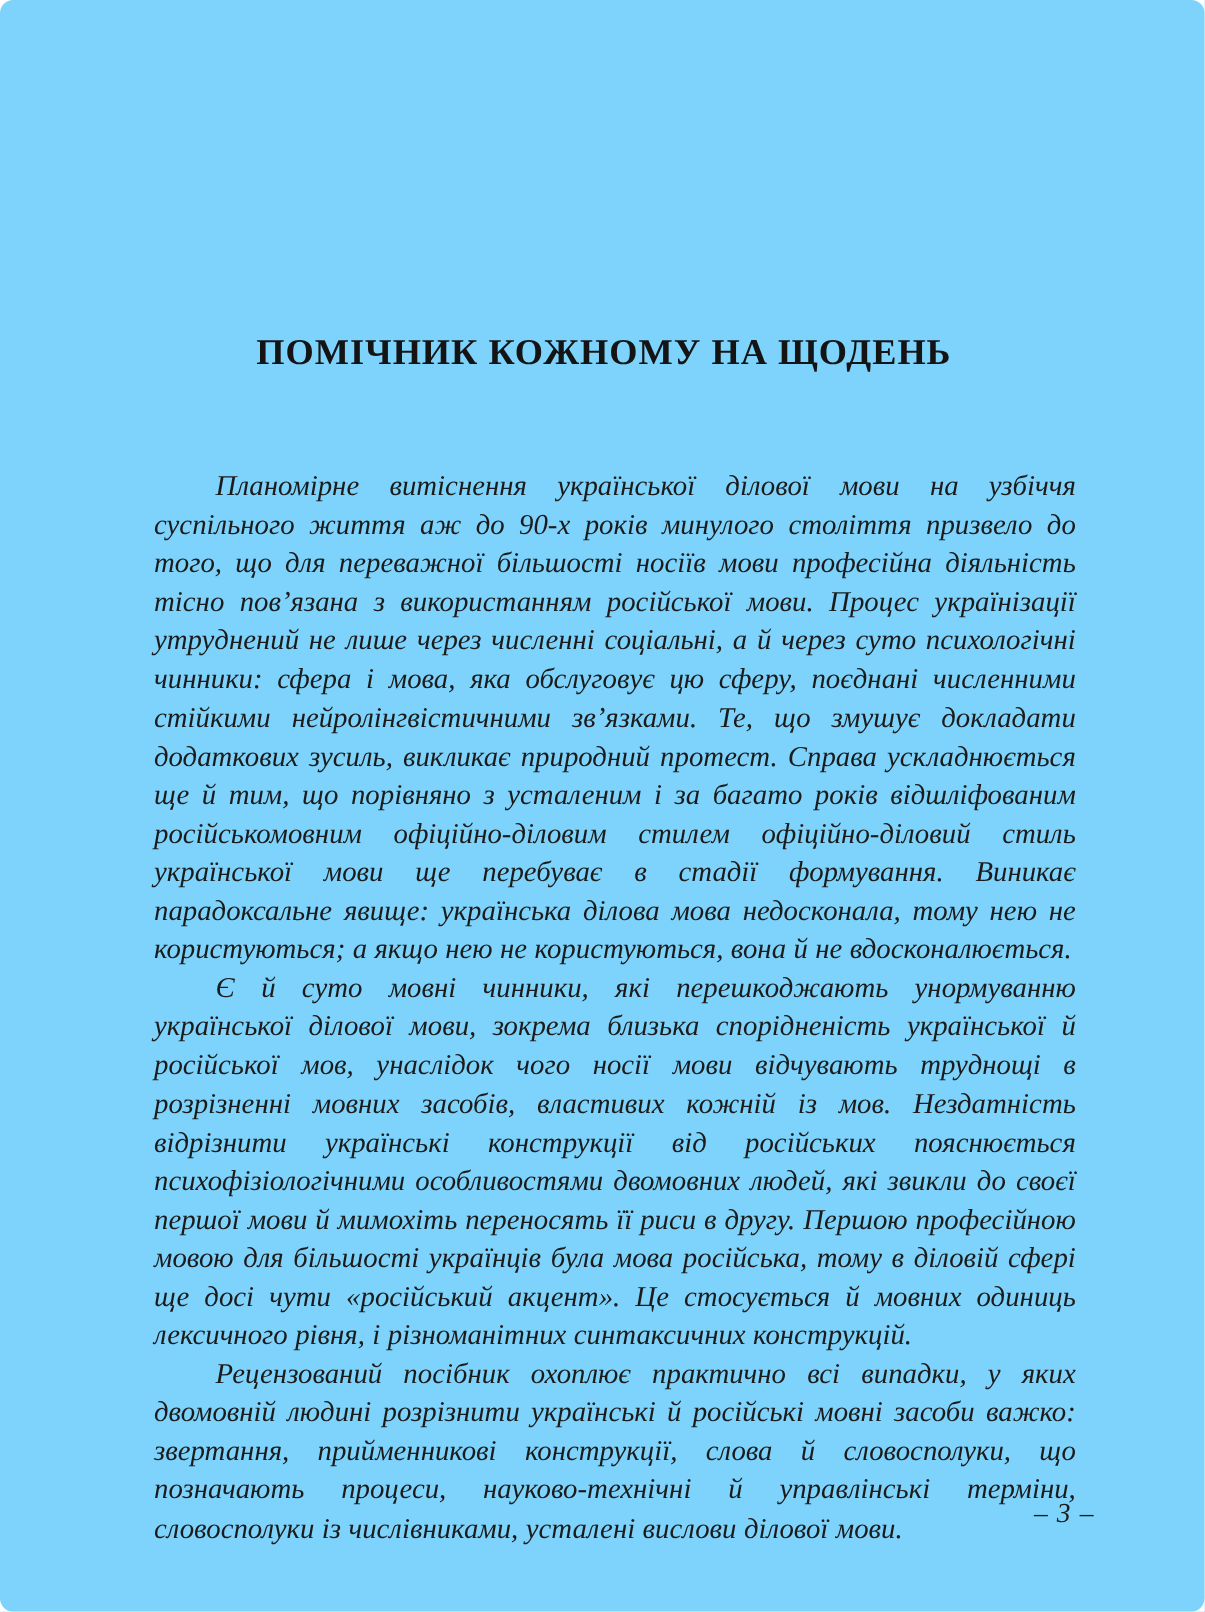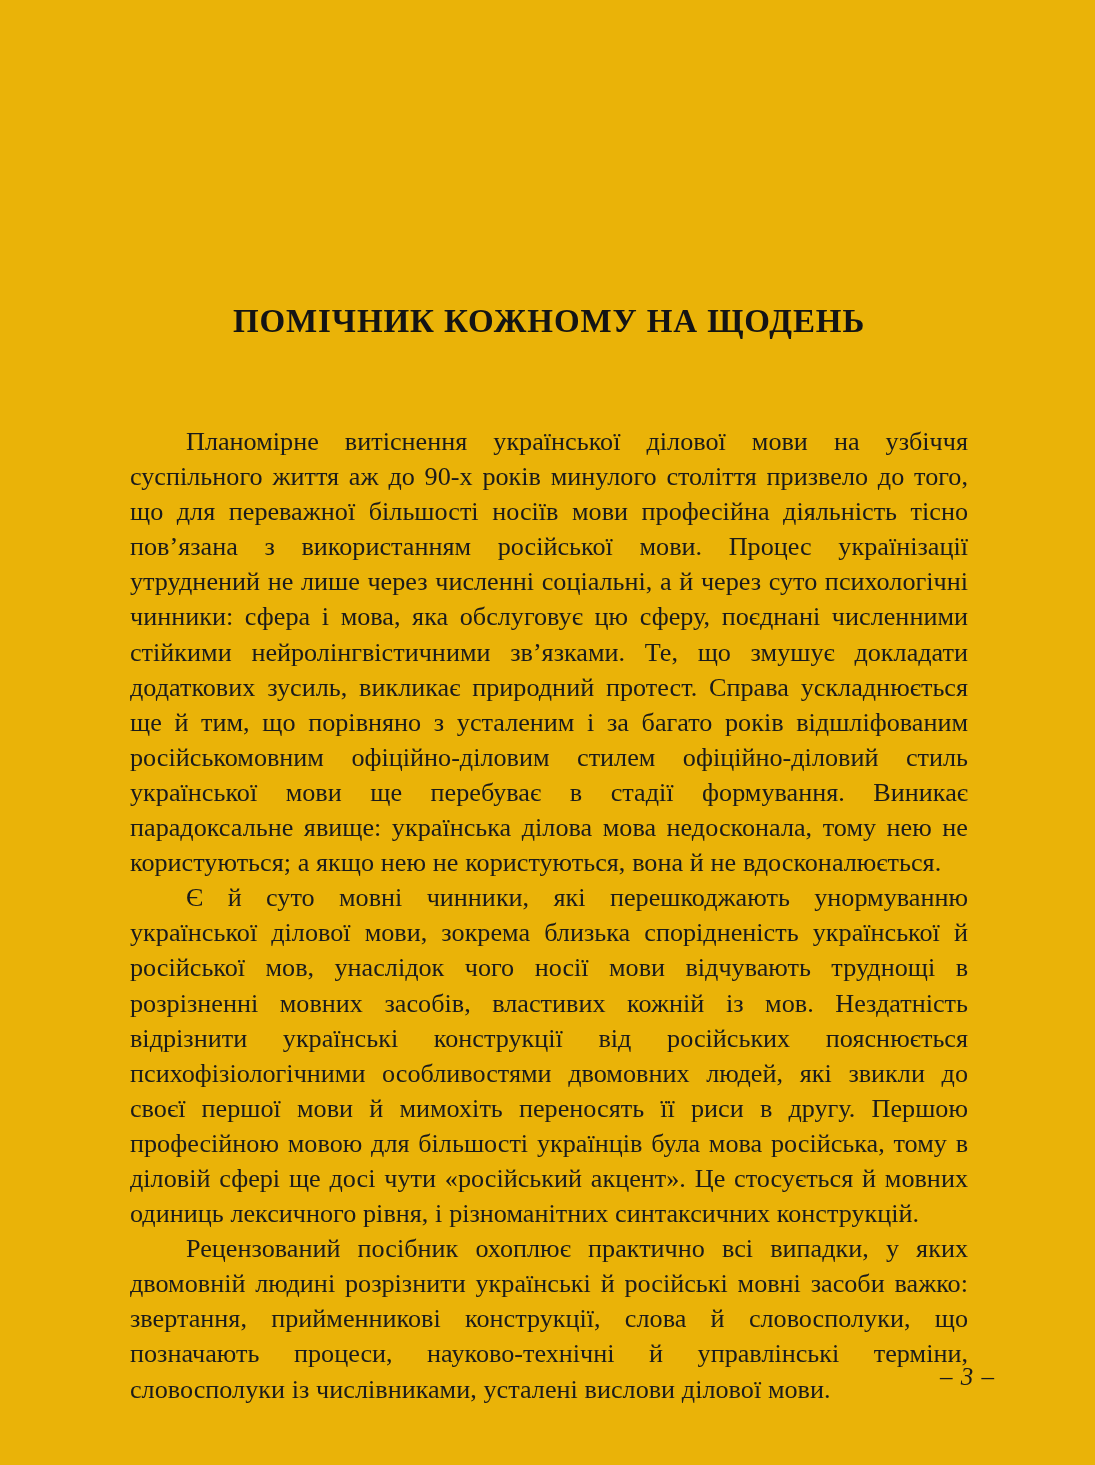--- a/index.html
+++ b/index.html
@@ -14,21 +14,22 @@
     position: relative;
     overflow: hidden;
     font-family: "Liberation Serif", "DejaVu Serif", serif;
     color: #1a1a1a;
     -webkit-font-smoothing: antialiased;
   }
 
   .page {
     position: absolute;
     inset: 0;
-    background: #eab308;
+    background: #7dd3fc;
+    border-radius: 12px;
   }
 
   
   .content {
     position: absolute;
     left: 130px;
     top: 0;
     width: 838px;
   }
 
@@ -45,23 +46,24 @@
     font-size: 33px;
     line-height: 42px;
     letter-spacing: 0.9px;
     color: #141414;
     text-transform: uppercase;
     white-space: nowrap;
   }
 
   .body-block {
     position: absolute;
-    left: 0;
+    left: 10px;
     top: 424px;
     width: 838px;
+    font-style: italic;
   }
 
   .para {
     margin: 0;
     padding: 0;
     text-indent: 56px;
     text-align: justify;
     text-justify: inter-word;
     font-size: 26.2px;
     line-height: 35.1px;

